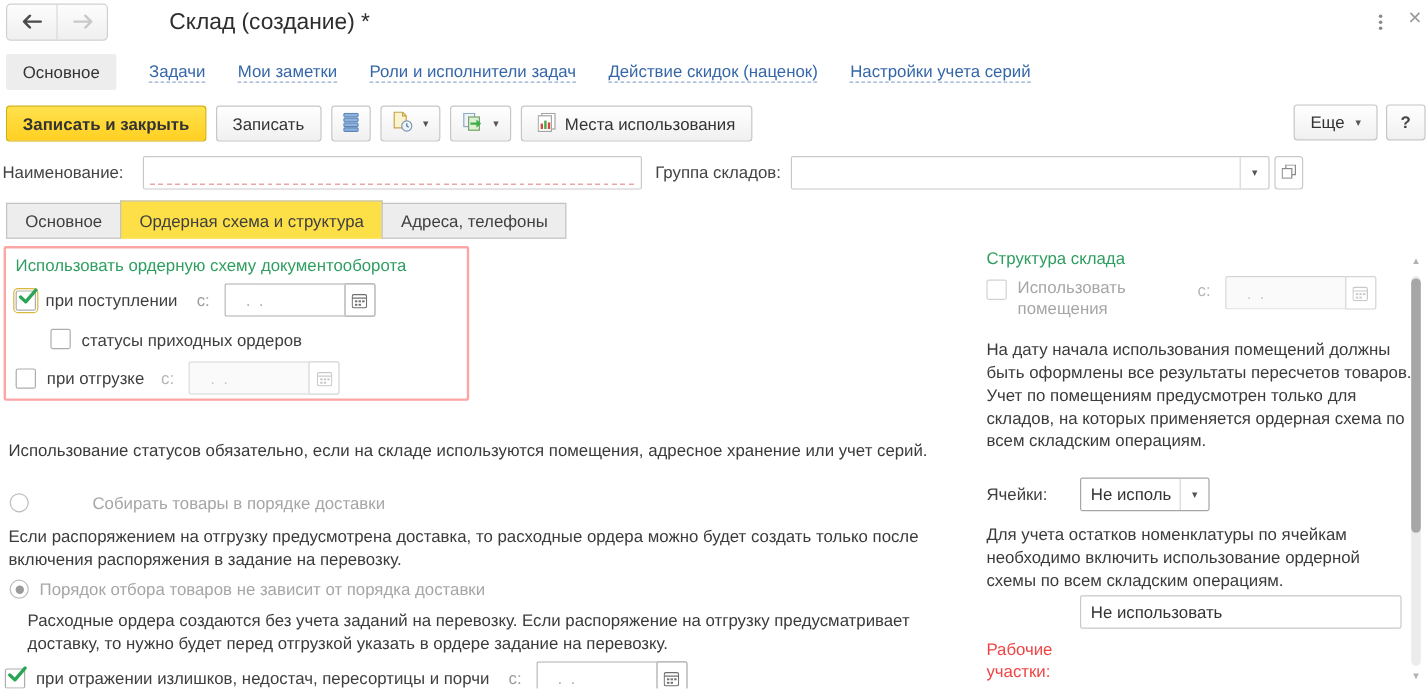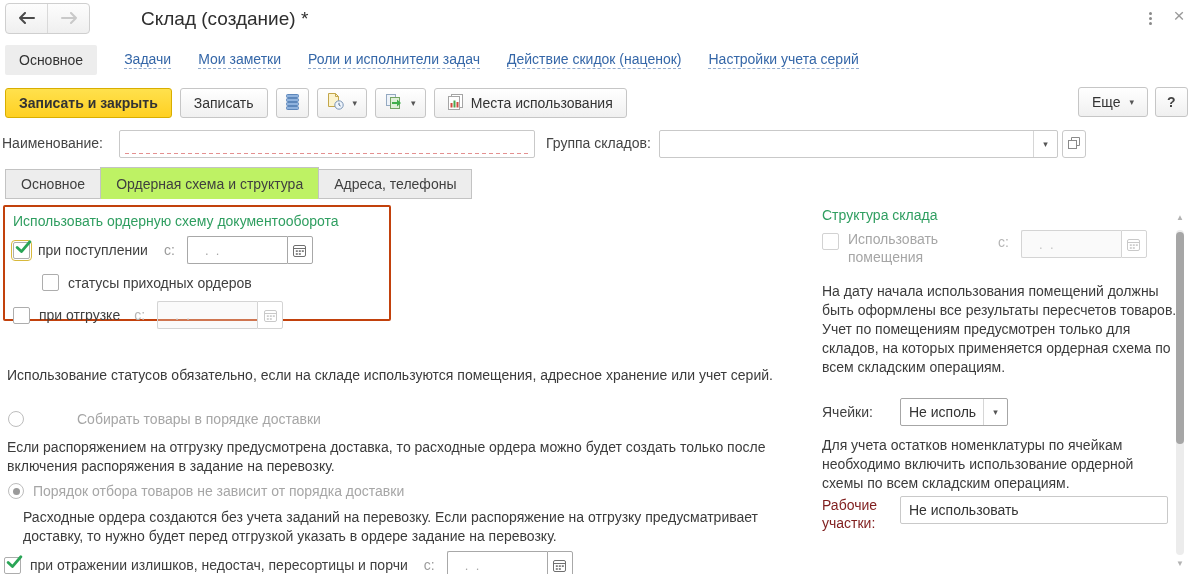--- a/index.html
+++ b/index.html
@@ -48,21 +48,21 @@
   .combo input{border:none;flex:1;min-width:0;font-family:inherit;font-size:14px;padding:0 8px;outline:none;background:transparent;}
   .combo .arrowseg{width:23px;border-left:1px solid #d6d6d6;display:flex;align-items:center;justify-content:center;
                    font-size:9px;color:#555;cursor:pointer;}
   .openbtn{position:absolute;left:1062px;top:2px;width:24px;height:28px;box-sizing:border-box;border:1px solid #c9c9c9;
            border-radius:3px;background:#fff;display:flex;align-items:center;justify-content:center;cursor:pointer;}
 
   
   .tabs{position:absolute;left:5px;top:167px;display:flex;align-items:flex-end;}
   .tab{box-sizing:border-box;height:30px;display:flex;align-items:center;padding:0 15px;
        border:1px solid #c3c3c3;background:#ededed;color:#3f3f3f;cursor:pointer;margin-right:-1px;}
-  .tab.active{background:#bef264;height:32px;border-bottom:none;}
+  .tab.active{background:#fde047;height:32px;border-bottom:none;}
 
   
   .content{position:absolute;left:0;top:199px;width:1190px;height:375px;overflow:hidden;}
   .leftcol{position:absolute;left:0;top:0;width:800px;height:375px;}
   .rightcol{position:absolute;left:795px;top:0;width:380px;height:375px;}
   .greenhead{color:#2f9e60;font-size:14px;}
   .note{color:#3b3b3b;line-height:19px;}
   .graytext{color:#a6a6a6;}
   .ctext{color:#9c9c9c;}
 
@@ -81,22 +81,22 @@
   .datectl input{box-sizing:border-box;width:100px;height:28px;border:1px solid #a8a8a8;border-right:none;
                  border-radius:2px 0 0 2px;font-family:inherit;font-size:13px;color:#555;padding:0 10px;outline:none;}
   .datectl input::placeholder{color:#a8a8a8;}
   .calbtn{box-sizing:border-box;width:26px;border:1px solid #a8a8a8;border-radius:0 2px 2px 0;background:#fff;
           display:flex;align-items:center;justify-content:center;color:#6f6f6f;cursor:pointer;}
   .datectl.disabled input{border-color:#d4d4d4;}
   .datectl.disabled input::placeholder{color:#c6c6c6;}
   .datectl.disabled .calbtn{border-color:#d4d4d4;color:#c9c9c9;cursor:default;}
 
   
-  .redbox{position:absolute;left:3px;top:6px;width:388px;height:116px;box-sizing:border-box;
-          border:2px solid #c2410c;border-radius:2px;padding:6px 8px;}
+  .redbox{position:absolute;left:3px;top:6px;width:388px;height:129px;box-sizing:border-box;
+          border:2px solid #fca5a5;border-radius:2px;padding:6px 8px;}
   .rowflex{display:flex;align-items:center;}
 
   
   .vscroll{position:absolute;left:1173px;top:13px;width:14px;height:358px;}
   .varrow{width:14px;height:10px;display:flex;align-items:center;justify-content:center;font-size:8px;color:#b3b3b3;cursor:pointer;}
   .vtrack{position:absolute;left:3px;top:18px;width:8px;height:325px;background:#ececec;border-radius:4px;}
   .vthumb{position:absolute;left:0;top:2px;width:8px;height:212px;background:#a6a6a6;border-radius:4px;cursor:pointer;}
   .varrow.down{position:absolute;left:0;top:346px;}
 </style>
 </head>
@@ -353,21 +353,21 @@
           <span style="flex:1;min-width:0;overflow:hidden;white-space:nowrap;padding:5px 0 0 8px;color:#333;">Не исполь</span>
           <div class="arrowseg">
             <span>▾</span>
           </div>
         </div>
       </div>
 
       <div class="note" style="position:absolute;left:27px;top:237px;width:355px;">Для учета остатков номенклатуры по ячейкам необходимо включить использование ордерной схемы по всем складским операциям.</div>
 
       <div style="position:absolute;left:27px;top:297px;display:flex;align-items:flex-start;">
-        <span style="width:70px;color:#7f1d1d;line-height:18px;margin-right:8px;">Рабочие участки:</span>
+        <span style="width:70px;color:#ef4444;line-height:18px;margin-right:8px;margin-top:36px;">Рабочие участки:</span>
         <div class="input" style="width:268px;display:flex;align-items:center;">Не использовать</div>
       </div>
     </div>
 
     <div class="vscroll">
       <div class="varrow">▲</div>
       <div class="vtrack">
         <div class="vthumb"></div>
       </div>
       <div class="varrow down">▼</div>

